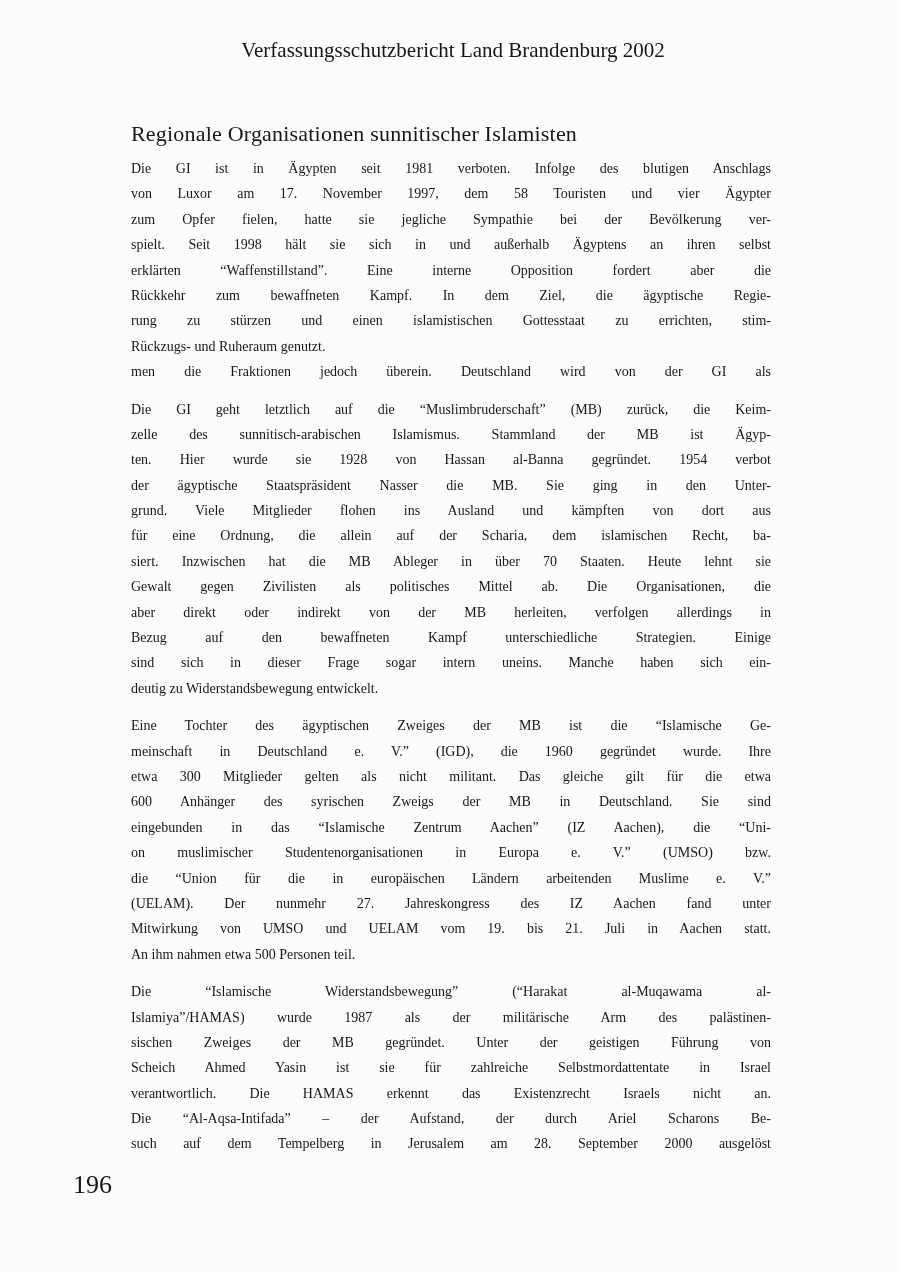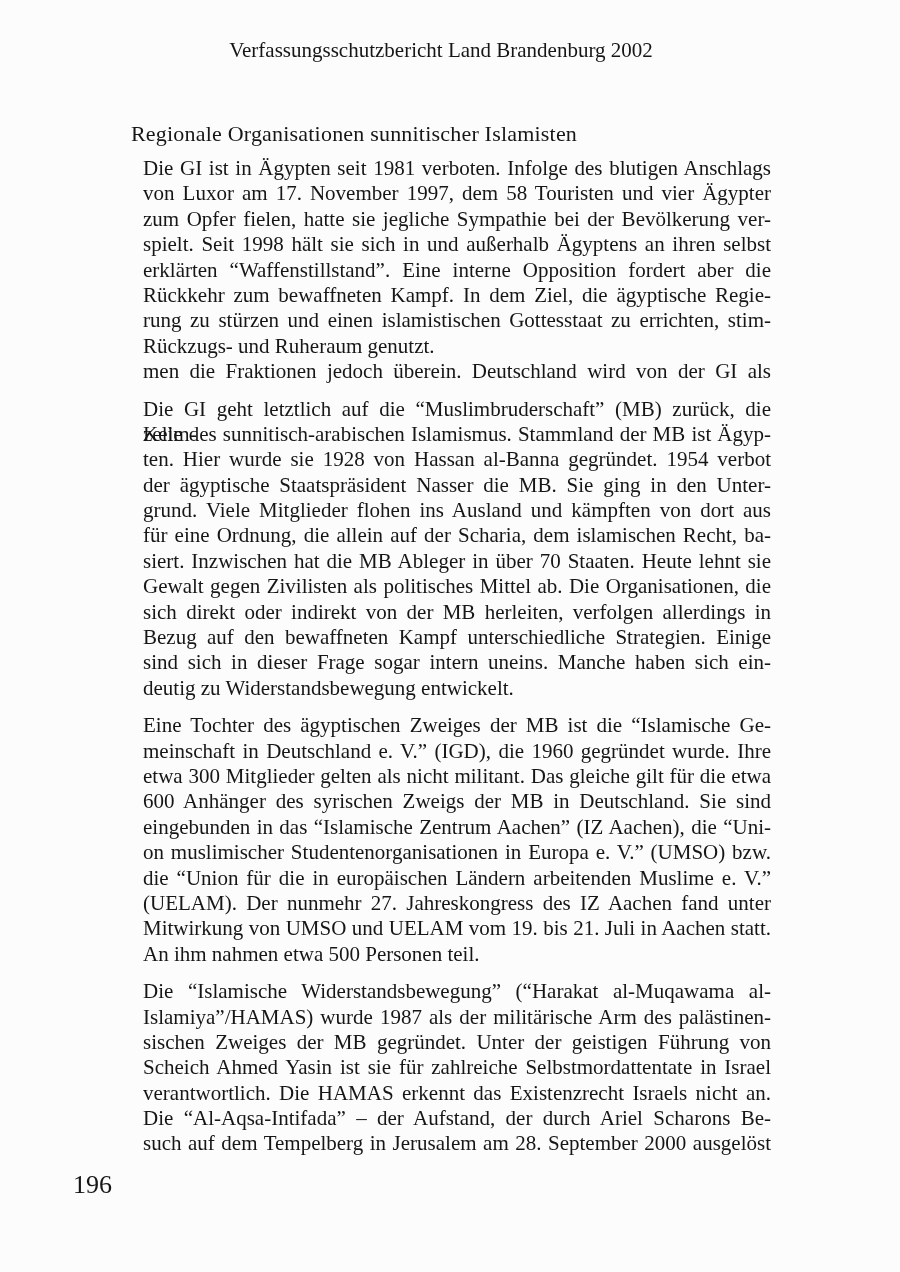--- a/index.html
+++ b/index.html
@@ -15,44 +15,44 @@
     position: relative;
     overflow: hidden;
   }
   .page {
     position: absolute;
     inset: 0;
   }
   .running-header {
     position: absolute;
     top: 38px;
-    left: 121px;
+    left: 133px;
     width: 640px;
     text-align: center;
     font-size: 21px;
     line-height: 24px;
     white-space: nowrap;
   }
   .content {
     position: absolute;
     top: 121px;
     left: 131px;
     width: 640px;
   }
   .section-heading {
     margin: 0 0 9px 0;
     font-size: 22px;
     font-weight: normal;
     line-height: 26px;
     letter-spacing: 0.2px;
   }
   .para {
-    margin: 0 0 12px 12px;
+    margin: 0 0 12px 0;
     padding: 0;
-    font-size: 21px;
+    font-size: 14px;
   }
   .line {
     display: block;
     height: 25.4px;
     line-height: 25.4px;
     text-align: justify;
     text-align-last: justify;
   }
   .line.last-left {
     text-align-last: left;
@@ -87,21 +87,21 @@
         </p>
         <p class="para">
           <span class="line">Die GI geht letztlich auf die “Muslimbruderschaft” (MB) zurück, die Keim-</span>
           <span class="line">zelle des sunnitisch-arabischen Islamismus. Stammland der MB ist Ägyp-</span>
           <span class="line">ten. Hier wurde sie 1928 von Hassan al-Banna gegründet. 1954 verbot</span>
           <span class="line">der ägyptische Staatspräsident Nasser die MB. Sie ging in den Unter-</span>
           <span class="line">grund. Viele Mitglieder flohen ins Ausland und kämpften von dort aus</span>
           <span class="line">für eine Ordnung, die allein auf der Scharia, dem islamischen Recht, ba-</span>
           <span class="line">siert. Inzwischen hat die MB Ableger in über 70 Staaten. Heute lehnt sie</span>
           <span class="line">Gewalt gegen Zivilisten als politisches Mittel ab. Die Organisationen, die</span>
-          <span class="line">sich direkt oder indirekt von der MB herleiten, verfolgen allerdings in</span>
+          <span class="line">aber direkt oder indirekt von der MB herleiten, verfolgen allerdings in</span>
           <span class="line">Bezug auf den bewaffneten Kampf unterschiedliche Strategien. Einige</span>
           <span class="line">sind sich in dieser Frage sogar intern uneins. Manche haben sich ein-</span>
           <span class="line last-left">deutig zu Widerstandsbewegung entwickelt.</span>
         </p>
         <p class="para">
           <span class="line">Eine Tochter des ägyptischen Zweiges der MB ist die “Islamische Ge-</span>
           <span class="line">meinschaft in Deutschland e. V.” (IGD), die 1960 gegründet wurde. Ihre</span>
           <span class="line">etwa 300 Mitglieder gelten als nicht militant. Das gleiche gilt für die etwa</span>
           <span class="line">600 Anhänger des syrischen Zweigs der MB in Deutschland. Sie sind</span>
           <span class="line">eingebunden in das “Islamische Zentrum Aachen” (IZ Aachen), die “Uni-</span>

